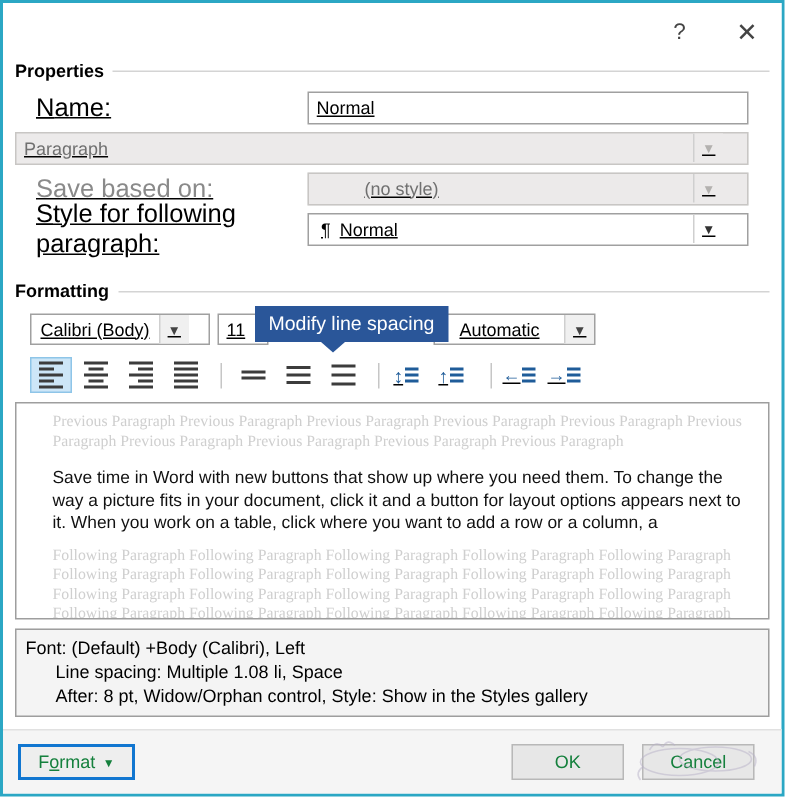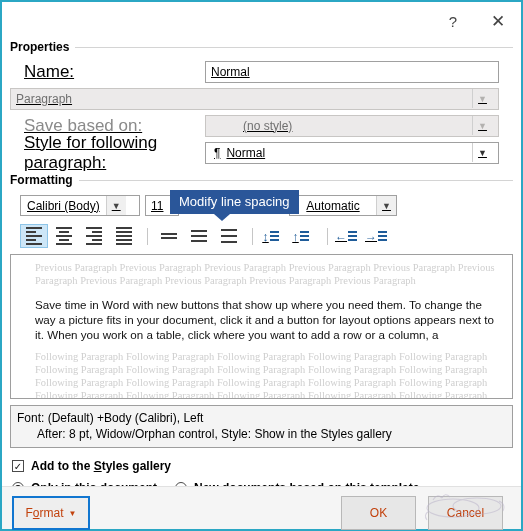--- a/index.html
+++ b/index.html
@@ -50,21 +50,21 @@
   .row{display:flex;align-items:center;height:23px;margin-top:4px;}
   .row .lbl{width:195px;padding-left:14px;box-sizing:border-box;font-size:17px;}
   .lbl.dim{color:#8a8a8a;}
   .field{
     flex:1;height:22px;box-sizing:border-box;
     border:1px solid #a0a0a0;background:#ffffff;
     display:flex;align-items:center;font-size:12px;
     padding-left:5px;margin-right:14px;
   }
   .field.disabled{background:#eceaea;border-color:#c8c6c4;color:#707070;}
-  .field.combo{padding-right:6px;}
+  .field.combo{padding-right:16px;}
   .field .val{flex:1;overflow:hidden;white-space:nowrap;}
   .field .val.indent{padding-left:32px;}
   .arrow{
     width:19px;height:19px;flex:0 0 19px;
     display:flex;align-items:center;justify-content:center;
     border-left:1px solid #cfcfcf;color:#444;font-size:9px;
   }
   .arrow.dis{color:#b3b1af;background:#eceaea;}
   .arrow.act{color:#333;}
   .pilcrow{padding-right:6px;padding-left:3px;font-size:12px;}
@@ -140,24 +140,24 @@
   .radio .dot{width:6px;height:6px;border-radius:50%;background:#111;}
   .opt-text{font-weight:bold;}
   .radio-group{display:flex;align-items:center;height:20px;margin-top:2px;}
   .radio-item{display:flex;align-items:center;margin-right:18px;}
   
   .footer{
     position:absolute;left:0;right:0;bottom:0;height:42px;
     background:#f5f5f5;border-top:1px solid #e1e1e1;
   }
   .btn{
-    position:absolute;top:9px;height:34px;box-sizing:border-box;
+    position:absolute;top:9px;height:24px;box-sizing:border-box;
     background:#e7e7e7;border:1px solid #b8b8b8;
     display:flex;align-items:center;justify-content:center;
-    font-size:12px;color:#c2410c;
+    font-size:12px;color:#15803d;
   }
   .btn.format{left:10px;width:78px;border:2px solid #1176d0;background:#eeeeee;}
   .btn.ok{right:105px;width:75px;}
   .btn.cancel{right:18px;width:75px;}
   .caret{font-size:8px;margin-left:5px;}
   .underline{text-decoration:underline;}
   .watermark{
     position:absolute;right:10px;bottom:4px;width:96px;height:34px;
     opacity:.5;pointer-events:none;
   }
@@ -205,21 +205,21 @@
     <div class="row">
       <div class="lbl"><span class="underline">S</span>tyle for following paragraph:</div>
       <div class="field combo">
         <span class="pilcrow">¶</span>
         <span class="val">Normal</span>
         <span class="arrow act">▼</span>
       </div>
     </div>
   </div>
 
-  <div class="group" style="margin-top:9px;">
+  <div class="group" style="margin-top:23px;">
     <div class="group-head">
       <div class="group-line"></div>
       <span class="group-label">Formatting</span>
     </div>
 
     <div class="fmt-row">
       <div class="ctrl fontname">
         <span class="t">Calibri (Body)</span>
         <span class="arrow">▼</span>
       </div>
@@ -334,20 +334,21 @@
     <div class="sample">Save time in Word with new buttons that show up where you need them. To change the way a picture fits in your document, click it and a button for layout options appears next to it. When you work on a table, click where you want to add a row or a column, a</div>
     <div class="ghost">Following Paragraph Following Paragraph Following Paragraph Following Paragraph Following Paragraph</div>
     <div class="ghost">Following Paragraph Following Paragraph Following Paragraph Following Paragraph Following Paragraph</div>
     <div class="ghost">Following Paragraph Following Paragraph Following Paragraph Following Paragraph Following Paragraph</div>
     <div class="ghost">Following Paragraph Following Paragraph Following Paragraph Following Paragraph Following Paragraph</div>
 
   </div>
 
   <div class="desc">
     <div>Font: (Default) +Body (Calibri), Left</div>
+    <div class="l2">Line spacing:  Multiple 1.08 li, Space</div>
     <div class="l2">After:  8 pt, Widow/Orphan control, Style: Show in the Styles gallery</div>
   </div>
 
   <div class="opts">
     <div class="optline">
       <span class="chk">✓</span>
       <span class="opt-text">Add to the <span class="underline">S</span>tyles gallery</span>
     </div>
     <div class="radio-group">
       <div class="radio-item">

